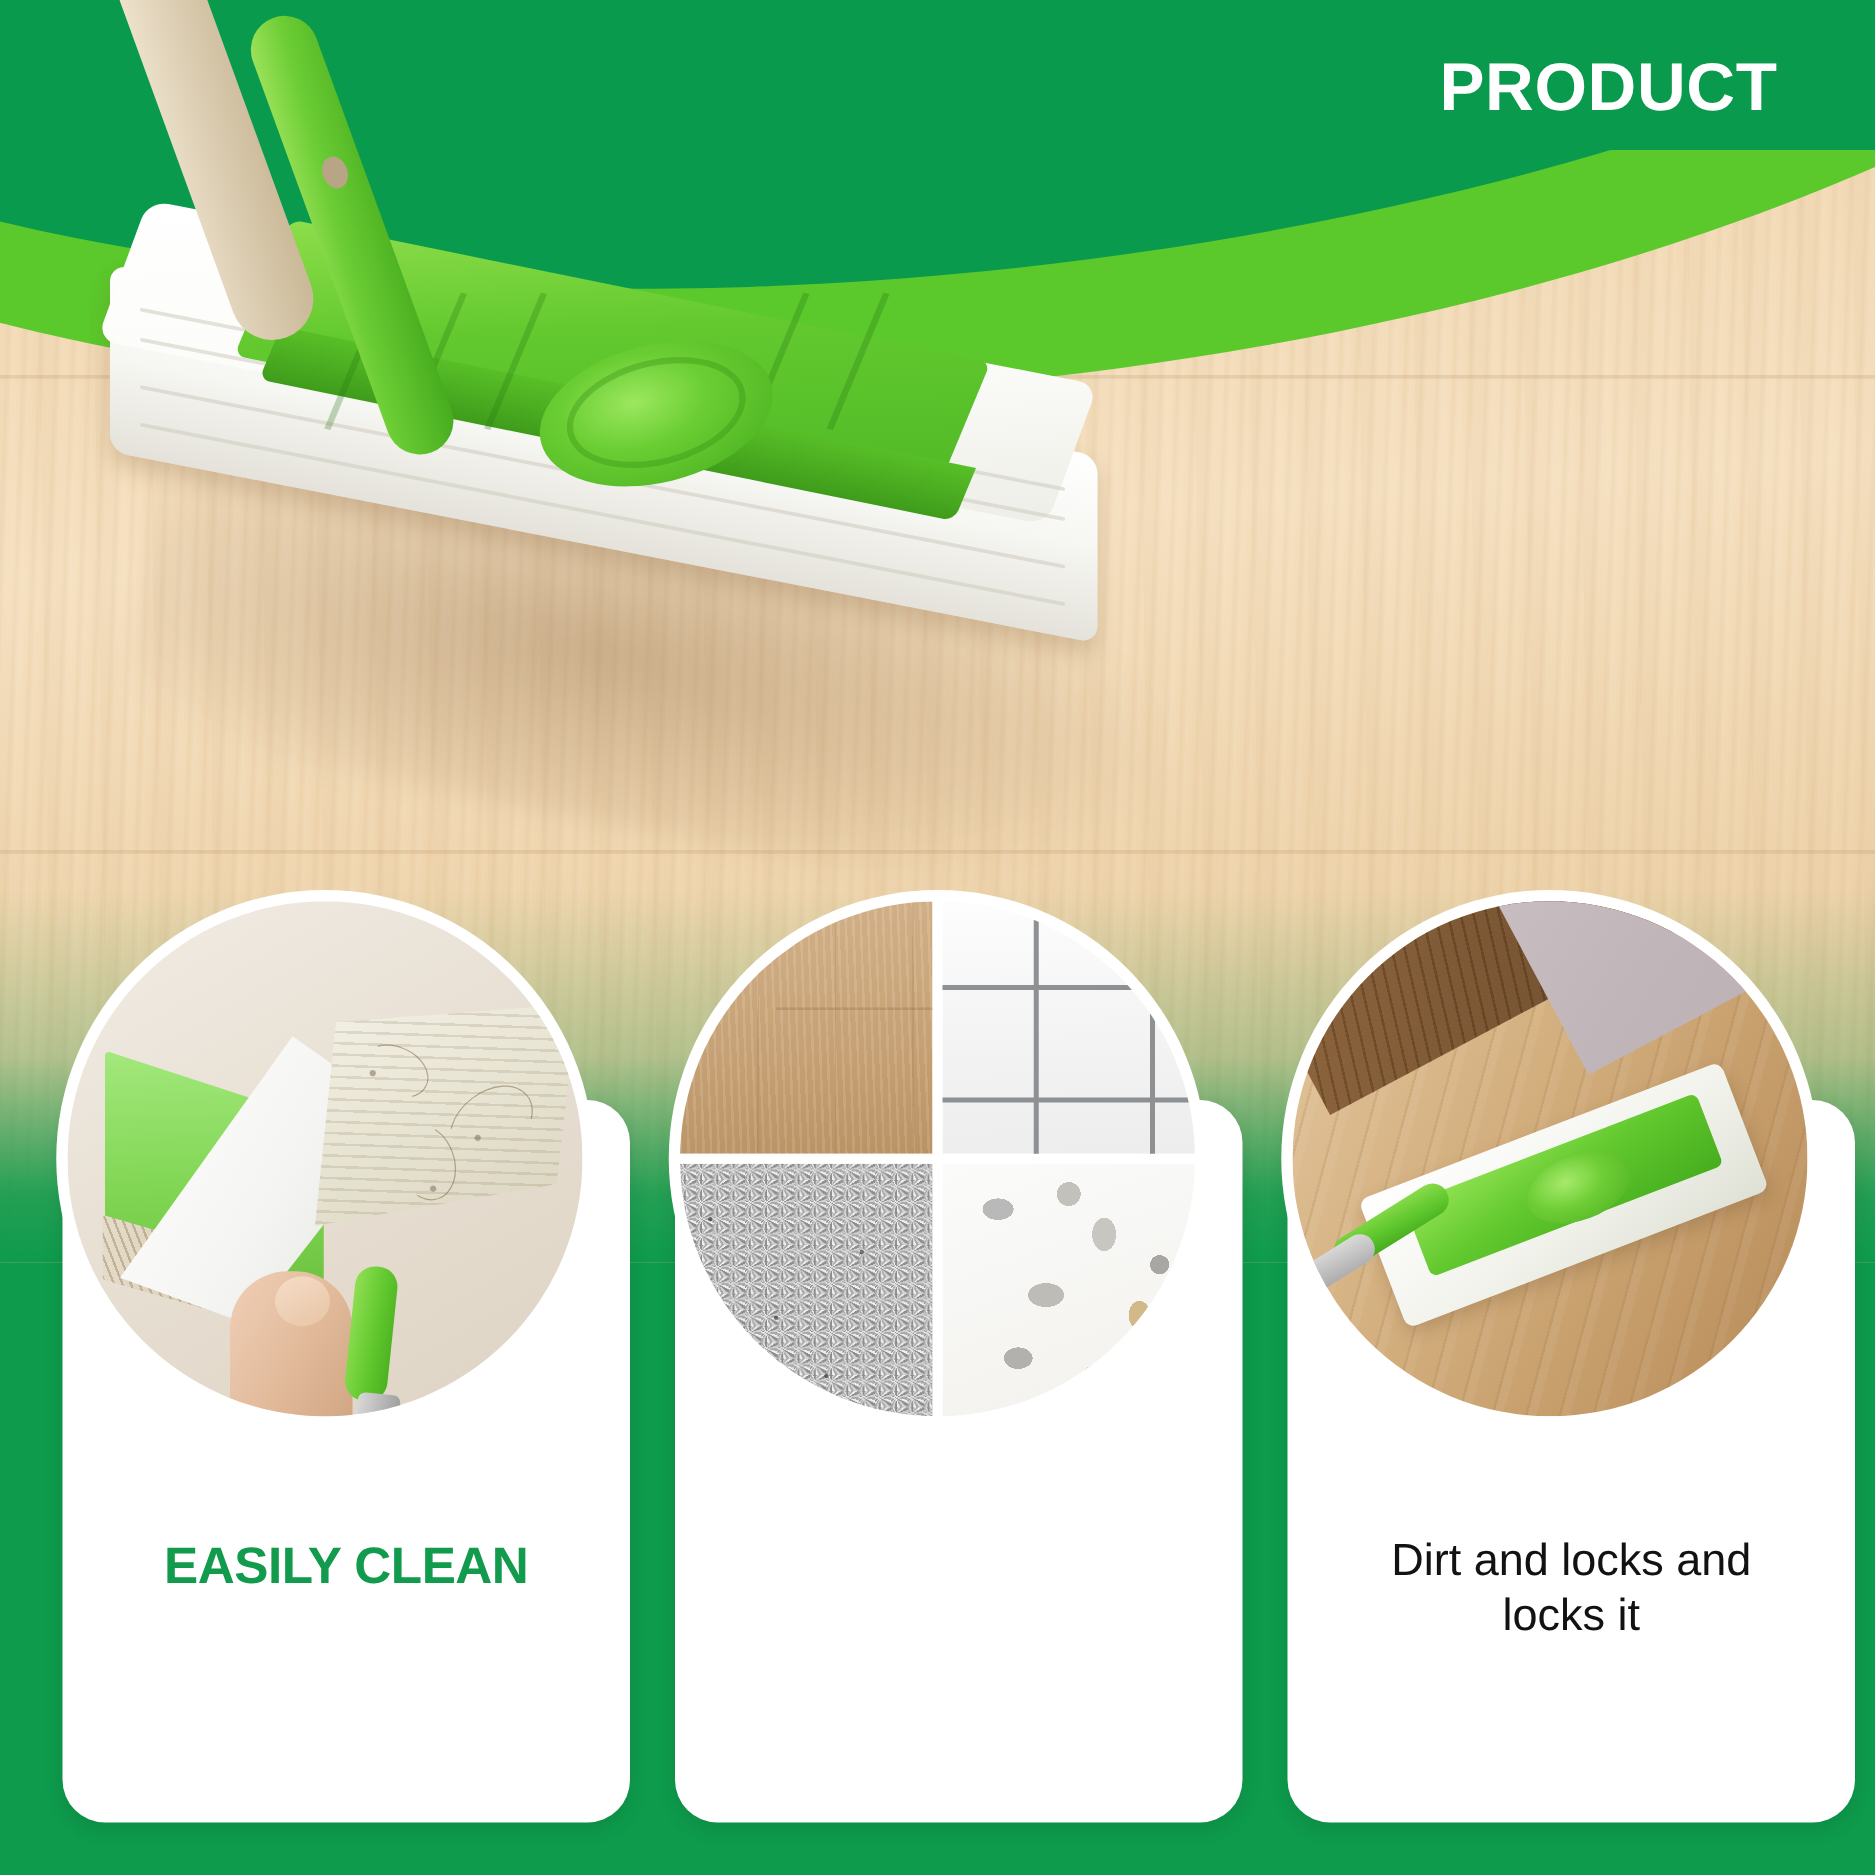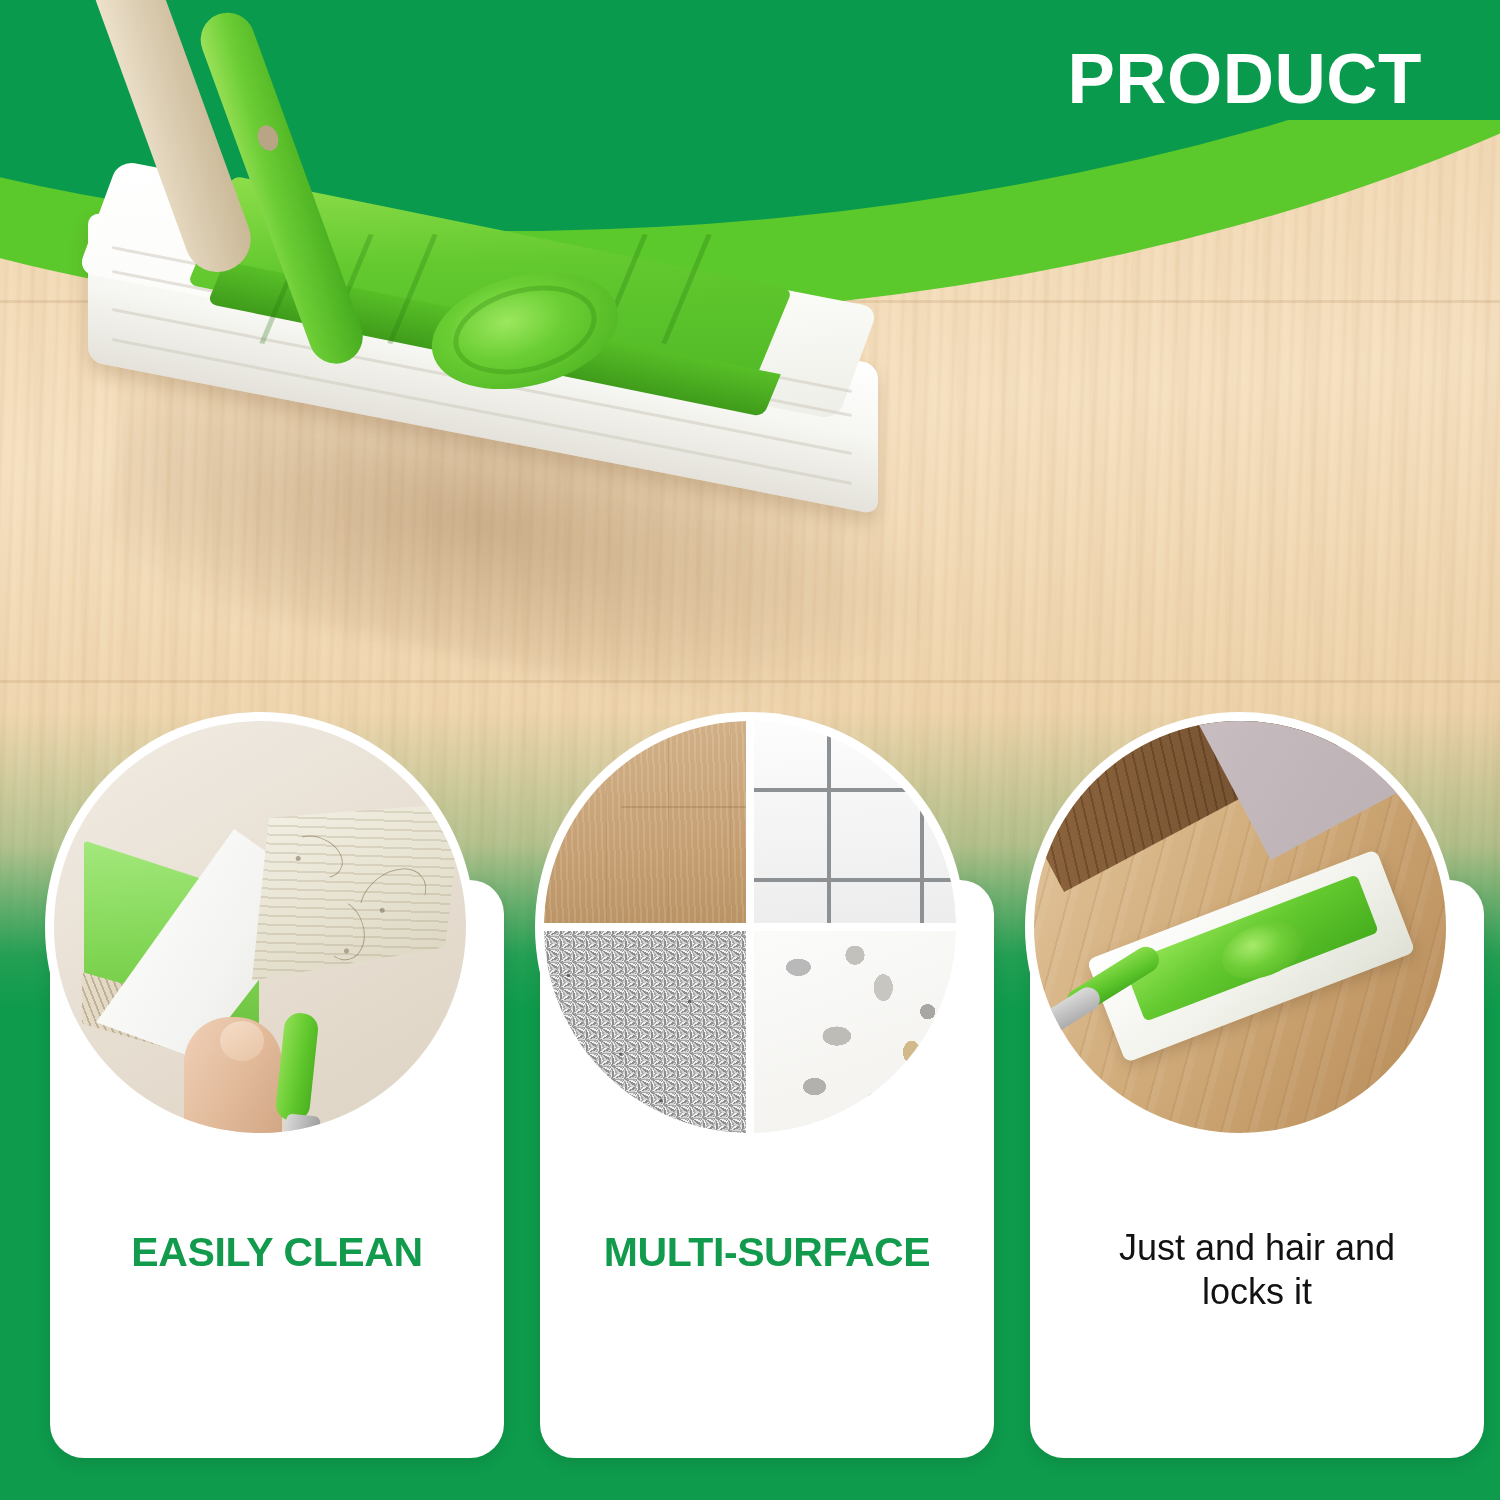--- a/index.html
+++ b/index.html
@@ -83,21 +83,21 @@
   }
 
   
   .headline {
     position: absolute;
     right: 78px;
     top: 44px;
     text-align: right;
     color: #ffffff;
     font-weight: bold;
-    font-size: 71px;
+    font-size: 54px;
     line-height: 0.99;
     letter-spacing: 0.5px;
     z-index: 6;
     text-transform: uppercase;
   }
   .headline .l2 { display: block; }
 
   
   .mop {
     position: absolute;
@@ -536,27 +536,26 @@
   <div class="cards">
 
     <div class="card card-1">
       <div class="card-text">
         <div class="card-title">EASILY CLEAN</div>
       </div>
     </div>
 
     <div class="card card-2">
       <div class="card-text">
-        <div class="card-title">MULTI-SURFACE</div>
       </div>
     </div>
 
     <div class="card card-3">
       <div class="card-text">
-        <div class="card-sub">Just and hair and
+        <div class="card-sub">Dirt and locks and
 locks it</div>
       </div>
     </div>
 
     <div class="circle-wrap c1">
       <div class="circle-img">
         <div class="c1-bg"></div>
         <div class="c1-green"></div>
         <div class="c1-edge"></div>
         <div class="c1-white-fold"></div>

